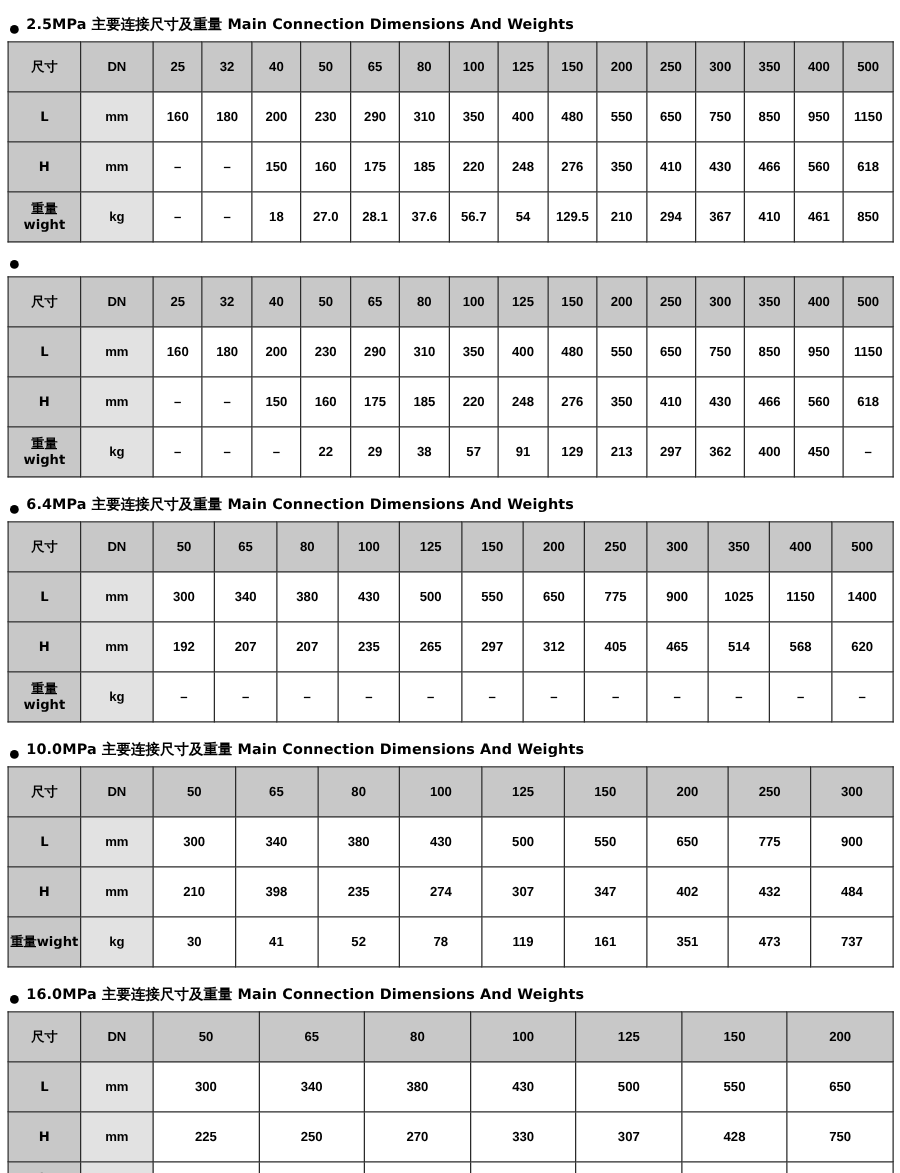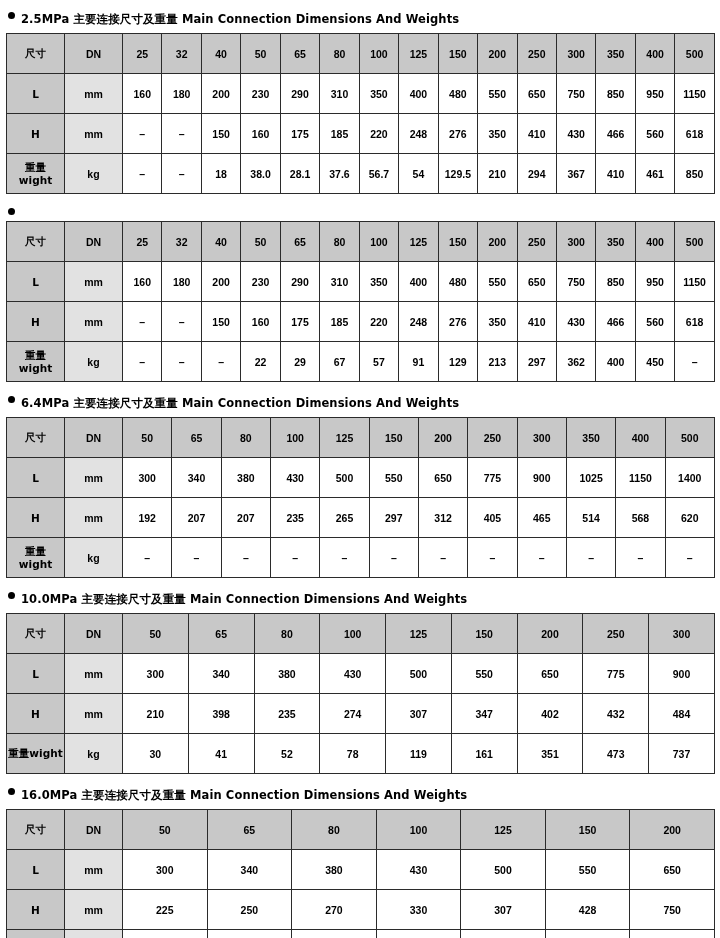--- a/index.html
+++ b/index.html
@@ -16,21 +16,21 @@
   .page {
     width: 720px;
     box-sizing: border-box;
     padding: 6px 6px 6px 6px;
   }
   .section {
     margin-bottom: 8px;
   }
   .section-title {
     display: flex;
-    align-items: flex-start;
+    align-items: flex-end;
     font-size: 11.5px;
     font-weight: bold;
     padding: 6px 0 6px 2px;
     letter-spacing: 0.1px;
   }
   .bullet {
     display: inline-block;
     width: 7px;
     height: 7px;
     border-radius: 50%;
@@ -167,21 +167,21 @@
             </tr>
             <tr>
               <td class="rowlabel cjk two-line">
                 <div>重量</div>
                 <div>wight</div>
               </td>
               <td class="unit">kg</td>
               <td>–</td>
               <td>–</td>
               <td>18</td>
-              <td>38.0</td>
+              <td>27.0</td>
               <td>28.1</td>
               <td>37.6</td>
               <td>56.7</td>
               <td>54</td>
               <td>129.5</td>
               <td>210</td>
               <td>294</td>
               <td>367</td>
               <td>410</td>
               <td>461</td>
@@ -276,21 +276,21 @@
               <td class="rowlabel cjk two-line">
                 <div>重量</div>
                 <div>wight</div>
               </td>
               <td class="unit">kg</td>
               <td>–</td>
               <td>–</td>
               <td>–</td>
               <td>22</td>
               <td>29</td>
-              <td>67</td>
+              <td>38</td>
               <td>57</td>
               <td>91</td>
               <td>129</td>
               <td>213</td>
               <td>297</td>
               <td>362</td>
               <td>400</td>
               <td>450</td>
               <td>–</td>
             </tr>

